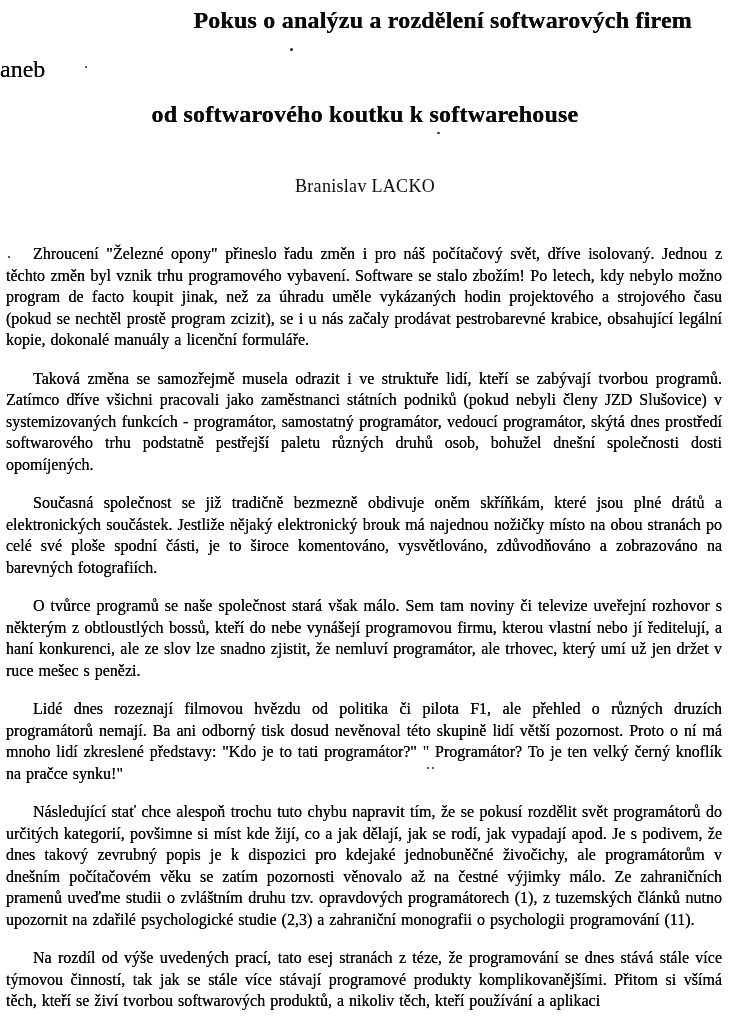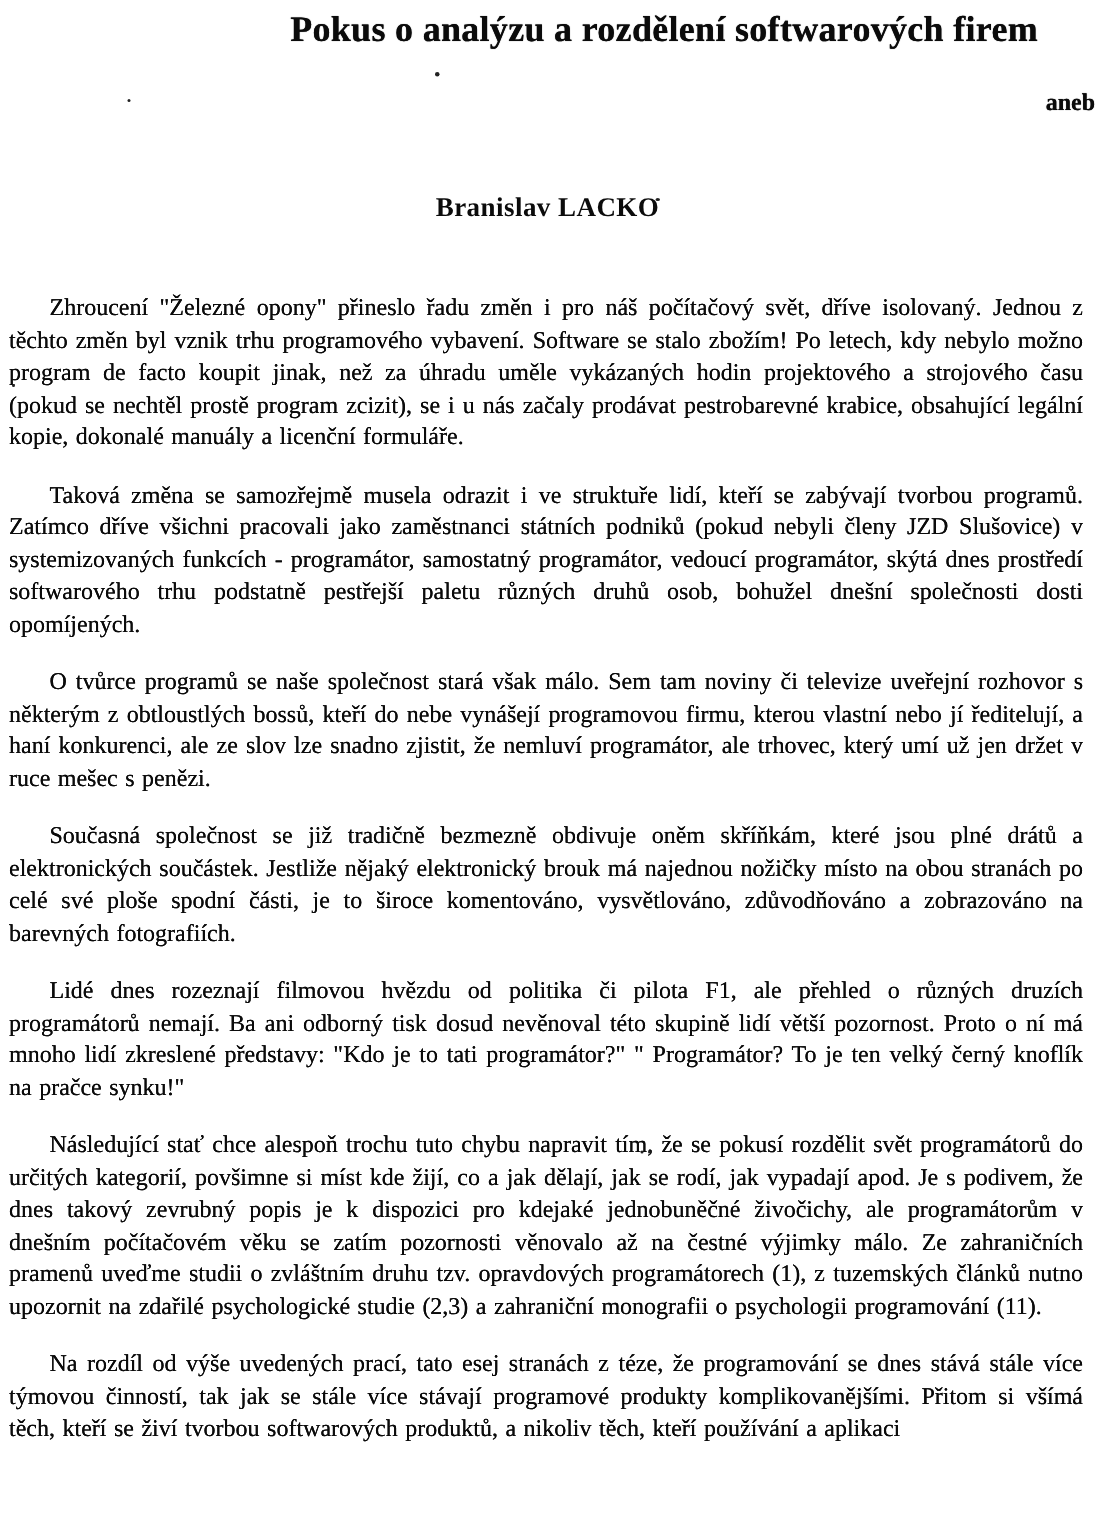--- a/index.html
+++ b/index.html
@@ -28,42 +28,42 @@
     margin: 6px 38px 0 38px;
     text-align: right;
     font-size: 24px;
     line-height: 28px;
     font-weight: bold;
     letter-spacing: 0.2px;
     text-shadow: 0 0 0.5px #000;
   }
   .aneb {
     margin-top: 24px;
-    text-align: right;
-    font-size: 16px;
+    text-align: left;
+    font-size: 24px;
     line-height: 22px;
-    font-weight: bold;
+    font-weight: normal;
     text-shadow: 0 0 0.5px #000;
   }
   .subtitle {
     margin: 20px 38px 0 38px;
     text-align: center;
     font-size: 24px;
     line-height: 28px;
     font-weight: bold;
     letter-spacing: 0.2px;
     text-shadow: 0 0 0.5px #000;
   }
   .author {
     margin-top: 48px;
     margin-bottom: 47px;
     text-align: center;
     font-size: 18px;
     line-height: 20px;
-    font-weight: bold;
+    font-weight: normal;
     letter-spacing: 0.3px;
   }
   .body-text {
     padding: 0 8px 0 6px;
   }
   .body-text p {
     margin: 0 0 17px 0;
     text-align: justify;
     text-justify: inter-word;
     text-indent: 27px;
@@ -80,28 +80,29 @@
 </style>
 </head>
 <body>
 
 <div class="page">
 
   <h1 class="title">Pokus o analýzu a rozdělení softwarových firem</h1>
 
   <div class="aneb">aneb</div>
 
+  <h2 class="subtitle">od softwarového koutku k softwarehouse</h2>
 
   <div class="author">Branislav LACKO</div>
 
   <div class="body-text">
     <p>Zhroucení "Železné opony" přineslo řadu změn i pro náš počítačový svět, dříve isolovaný. Jednou z těchto změn byl vznik trhu programového vybavení. Software se stalo zbožím! Po letech, kdy nebylo možno program de facto koupit jinak, než za úhradu uměle vykázaných hodin projektového a strojového času (pokud se nechtěl prostě program zcizit), se i u nás začaly prodávat pestrobarevné krabice, obsahující legální kopie, dokonalé manuály a licenční formuláře.</p>
     <p>Taková změna se samozřejmě musela odrazit i ve struktuře lidí, kteří se zabývají tvorbou programů. Zatímco dříve všichni pracovali jako zaměstnanci státních podniků (pokud nebyli členy JZD Slušovice) v systemizovaných funkcích - programátor, samostatný programátor, vedoucí programátor, skýtá dnes prostředí softwarového trhu podstatně pestřejší paletu různých druhů osob, bohužel dnešní společnosti dosti opomíjených.</p>
+    <p>Současná společnost se již tradičně bezmezně obdivuje oněm skříňkám, které jsou plné drátů a elektronických součástek. Jestliže nějaký elektronický brouk má najednou nožičky místo na obou stranách po celé své ploše spodní části, je to široce komentováno, vysvětlováno, zdůvodňováno a zobrazováno na barevných fotografiích.</p>
     <p>O tvůrce programů se naše společnost stará však málo. Sem tam noviny či televize uveřejní rozhovor s některým z obtloustlých bossů, kteří do nebe vynášejí programovou firmu, kterou vlastní nebo jí ředitelují, a haní konkurenci, ale ze slov lze snadno zjistit, že nemluví programátor, ale trhovec, který umí už jen držet v ruce mešec s penězi.</p>
-    <p>Současná společnost se již tradičně bezmezně obdivuje oněm skříňkám, které jsou plné drátů a elektronických součástek. Jestliže nějaký elektronický brouk má najednou nožičky místo na obou stranách po celé své ploše spodní části, je to široce komentováno, vysvětlováno, zdůvodňováno a zobrazováno na barevných fotografiích.</p>
     <p>Lidé dnes rozeznají filmovou hvězdu od politika či pilota F1, ale přehled o různých druzích programátorů nemají. Ba ani odborný tisk dosud nevěnoval této skupině lidí větší pozornost. Proto o ní má mnoho lidí zkreslené představy: "Kdo je to tati programátor?" " Programátor? To je ten velký černý knoflík na pračce synku!"</p>
     <p>Následující stať chce alespoň trochu tuto chybu napravit tím, že se pokusí rozdělit svět programátorů do určitých kategorií, povšimne si míst kde žijí, co a jak dělají, jak se rodí, jak vypadají apod. Je s podivem, že dnes takový zevrubný popis je k dispozici pro kdejaké jednobuněčné živočichy, ale programátorům v dnešním počítačovém věku se zatím pozornosti věnovalo až na čestné výjimky málo. Ze zahraničních pramenů uveďme studii o zvláštním druhu tzv. opravdových programátorech (1), z tuzemských článků nutno upozornit na zdařilé psychologické studie (2,3) a zahraniční monografii o psychologii programování (11).</p>
     <p>Na rozdíl od výše uvedených prací, tato esej stranách z téze, že programování se dnes stává stále více týmovou činností, tak jak se stále více stávají programové produkty komplikovanějšími. Přitom si všímá těch, kteří se živí tvorbou softwarových produktů, a nikoliv těch, kteří používání a aplikaci</p>
   </div>
 
   <div class="speck" style="left:290px; top:42px; width:3px; height:3px;"></div>
   <div class="speck" style="left:85px; top:60px; width:2px; height:2px;"></div>
   <div class="speck" style="left:437px; top:126px; width:3px; height:2px;"></div>
   <div class="speck" style="left:8px; top:250px; width:2px; height:2px;"></div>
   <div class="speck" style="left:427px; top:761px; width:2px; height:2px;"></div>

